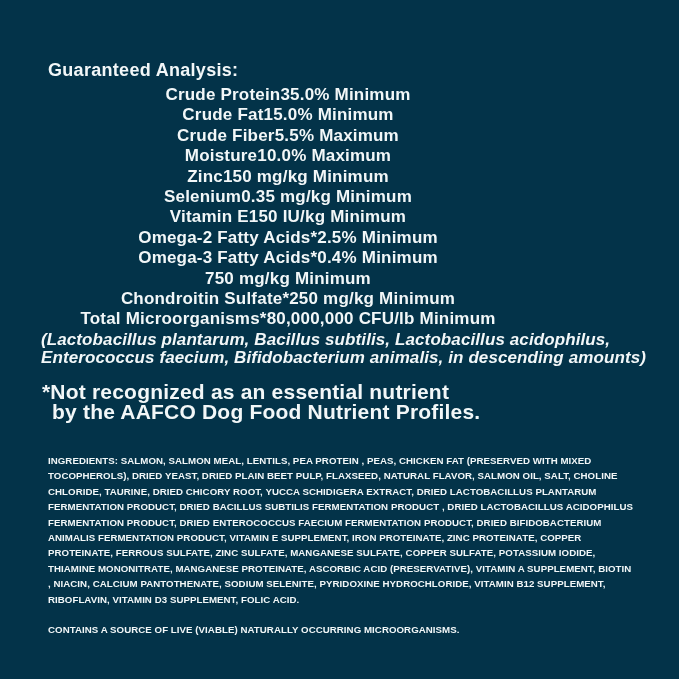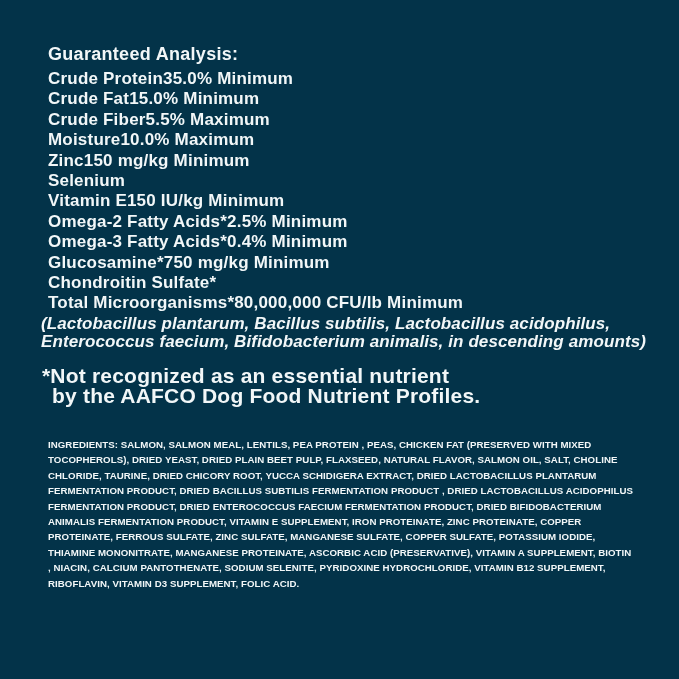--- a/index.html
+++ b/index.html
@@ -15,34 +15,34 @@
   .label {
     position: relative;
     width: 679px;
     height: 679px;
     box-sizing: border-box;
     font-family: "Liberation Sans", sans-serif;
     color: #f2f7f8;
     -webkit-font-smoothing: antialiased;
   }
   .ga-section {
-    padding: 44px 0 0 48px;
+    padding: 60px 0 0 48px;
   }
   .ga-title {
     font-size: 18px;
     font-weight: 800;
     letter-spacing: 0.3px;
     margin: 0 0 4px 0;
   }
   .ga-table {
     width: 480px;
   }
   .ga-row {
     display: flex;
-    justify-content: flex-start;
+    justify-content: center;
     align-items: baseline;
     font-size: 17px;
     font-weight: 700;
     line-height: 20.4px;
     letter-spacing: 0.2px;
   }
   .ga-row .nutrient { text-align: left; }
   .ga-row .value    { text-align: right; }
   .micro-note {
     margin: 1px 0 0 -7px;
@@ -104,39 +104,40 @@
         <div class="ga-row">
           <span class="nutrient">Moisture</span>
           <span class="value">10.0% Maximum</span>
         </div>
         <div class="ga-row">
           <span class="nutrient">Zinc</span>
           <span class="value">150 mg/kg Minimum</span>
         </div>
         <div class="ga-row">
           <span class="nutrient">Selenium</span>
+          <span class="value">0.35 mg/kg Minimum</span>
         </div>
         <div class="ga-row">
           <span class="nutrient">Vitamin E</span>
           <span class="value">150 IU/kg Minimum</span>
         </div>
         <div class="ga-row">
           <span class="nutrient">Omega-2 Fatty Acids*</span>
           <span class="value">2.5% Minimum</span>
         </div>
         <div class="ga-row">
           <span class="nutrient">Omega-3 Fatty Acids*</span>
           <span class="value">0.4% Minimum</span>
         </div>
         <div class="ga-row">
-          <span class="nutrient">Glucosamine*</span>
           <span class="value">750 mg/kg Minimum</span>
         </div>
         <div class="ga-row">
           <span class="nutrient">Chondroitin Sulfate*</span>
+          <span class="value">250 mg/kg Minimum</span>
         </div>
         <div class="ga-row">
           <span class="nutrient">Total Microorganisms*</span>
           <span class="value">80,000,000 CFU/lb Minimum</span>
         </div>
       </div>
 
     <div class="micro-note">
       <div>(Lactobacillus plantarum, Bacillus subtilis, Lactobacillus acidophilus,</div>
       <div>Enterococcus faecium, Bifidobacterium animalis, in descending amounts)</div>
@@ -144,15 +145,16 @@
 
     <div class="footnote">
       <div>*Not recognized as an essential nutrient</div>
       <div class="line2">by the AAFCO Dog Food Nutrient Profiles.</div>
     </div>
   </div>
 
   <div class="ingredients-section">
     <p class="ingredients-paragraph"><span class="ing-label">INGREDIENTS:</span><span> SALMON, SALMON MEAL, LENTILS, PEA PROTEIN , PEAS, CHICKEN FAT (PRESERVED WITH MIXED TOCOPHEROLS), DRIED YEAST, DRIED PLAIN BEET PULP, FLAXSEED, NATURAL FLAVOR, SALMON OIL, SALT, CHOLINE CHLORIDE, TAURINE, DRIED CHICORY ROOT, YUCCA SCHIDIGERA EXTRACT, DRIED LACTOBACILLUS PLANTARUM FERMENTATION PRODUCT, DRIED BACILLUS SUBTILIS FERMENTATION PRODUCT , DRIED LACTOBACILLUS ACIDOPHILUS FERMENTATION PRODUCT, DRIED ENTEROCOCCUS FAECIUM FERMENTATION PRODUCT, DRIED BIFIDOBACTERIUM ANIMALIS FERMENTATION PRODUCT, VITAMIN E SUPPLEMENT, IRON PROTEINATE, ZINC PROTEINATE, COPPER PROTEINATE, FERROUS SULFATE, ZINC SULFATE, MANGANESE SULFATE, COPPER SULFATE, POTASSIUM IODIDE, THIAMINE MONONITRATE, MANGANESE PROTEINATE, ASCORBIC ACID (PRESERVATIVE), VITAMIN A SUPPLEMENT, BIOTIN , NIACIN, CALCIUM PANTOTHENATE, SODIUM SELENITE, PYRIDOXINE HYDROCHLORIDE, VITAMIN B12 SUPPLEMENT, RIBOFLAVIN, VITAMIN D3 SUPPLEMENT, FOLIC ACID.</span></p>
 
+    <p class="contains-statement">CONTAINS A SOURCE OF LIVE (VIABLE) NATURALLY OCCURRING MICROORGANISMS.</p>
   </div>
 
 </div>
 
 </body></html>

